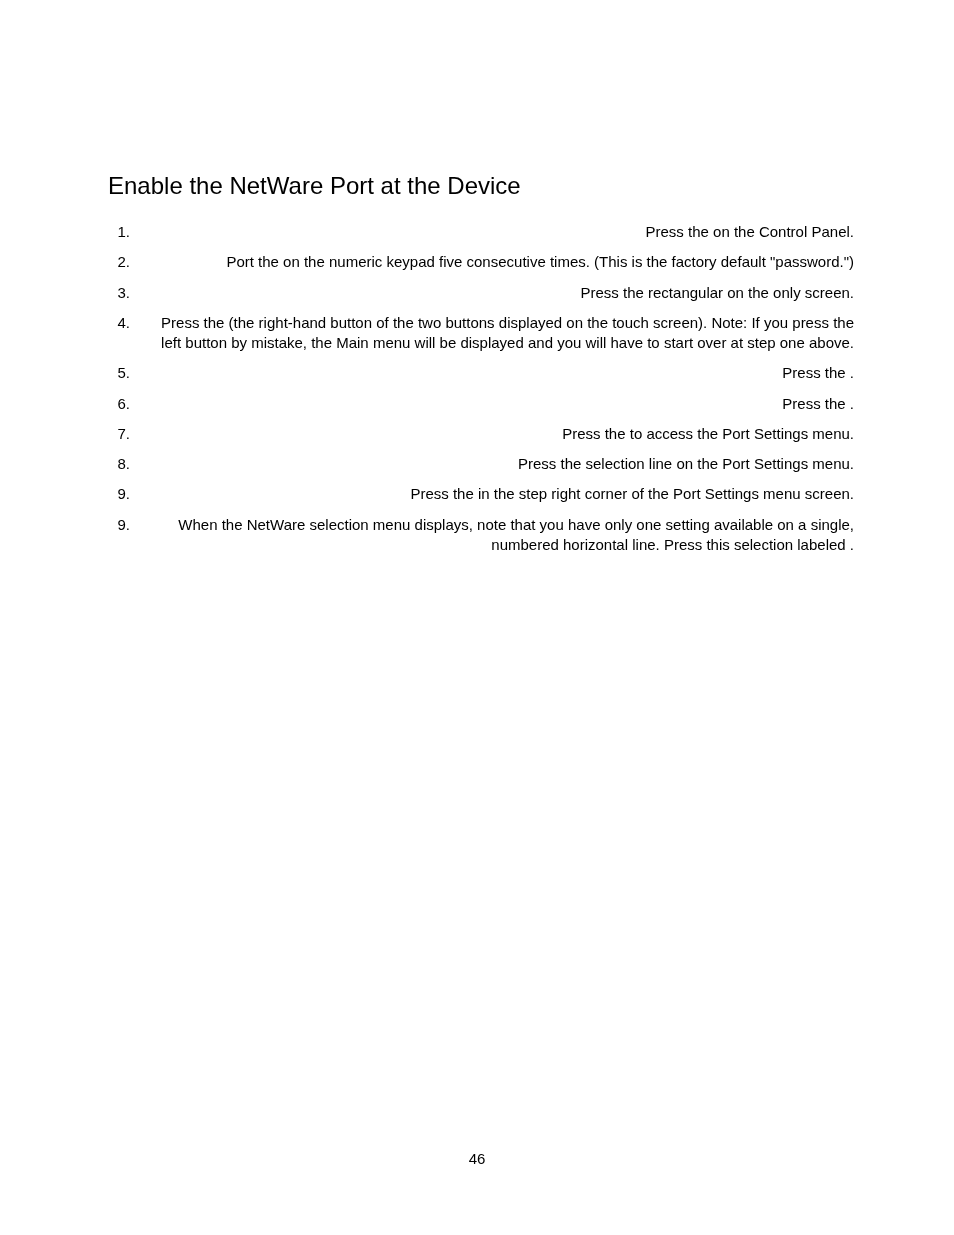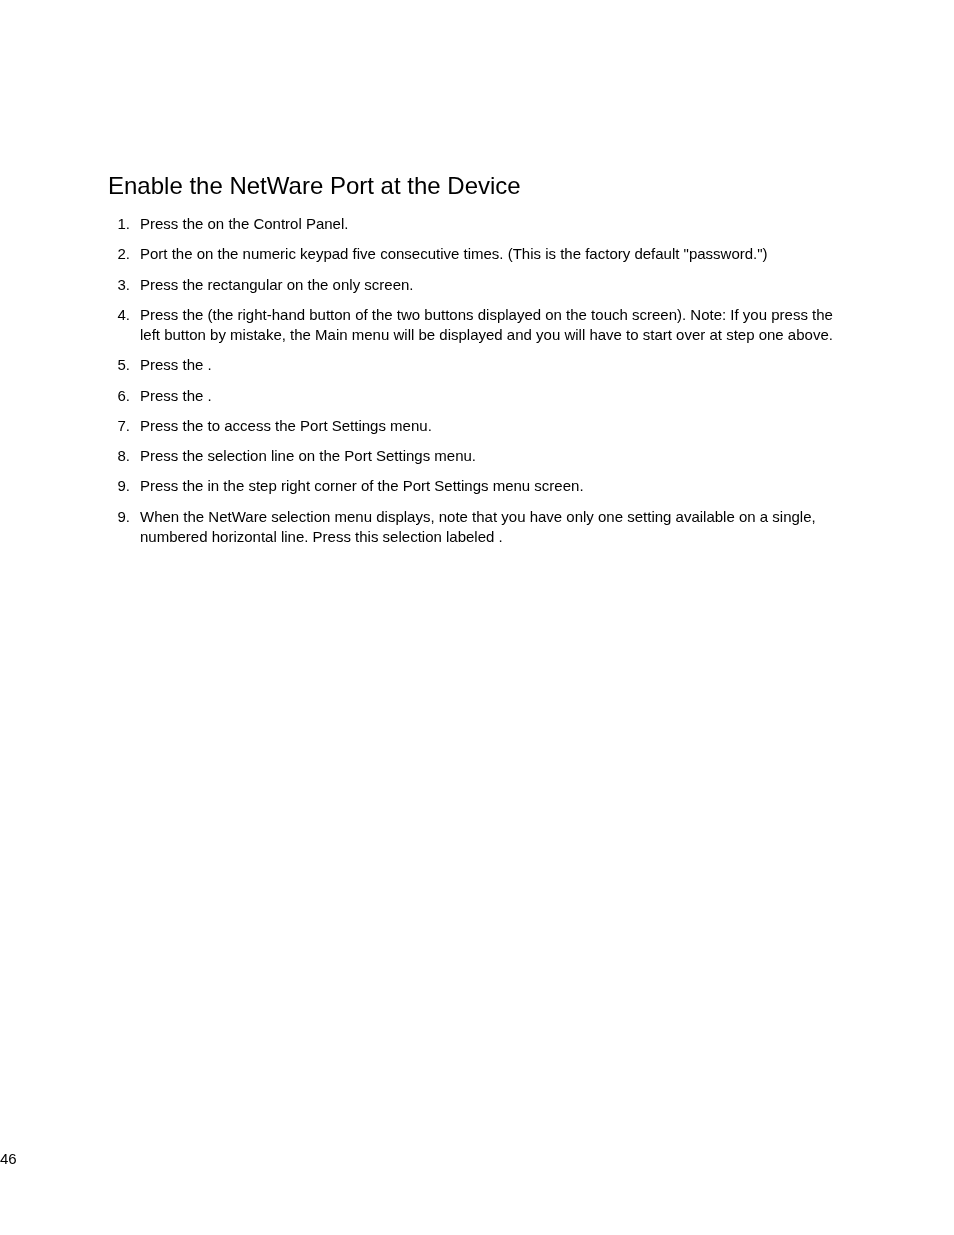--- a/index.html
+++ b/index.html
@@ -17,46 +17,48 @@
     }
     .page-content {
       position: absolute;
       top: 172px;
       left: 108px;
       right: 100px;
     }
     .title {
       font-size: 24px;
       font-weight: normal;
-      margin-bottom: 14px;
+      margin-bottom: 22px;
       color: #000000;
     }
     .list {
       list-style: none;
       padding-left: 0;
     }
     .list-item {
       display: flex;
       margin-bottom: 10px;
       font-size: 15px;
       line-height: 1.35;
     }
     .list-number {
       min-width: 32px;
       text-align: right;
       padding-right: 10px;
     }
     .list-text {
       flex: 1;
+      text-align: right;
     }
     .page-number {
       position: absolute;
       bottom: 68px;
       left: 0;
       right: 0;
+      text-align: center;
       font-size: 15px;
     }
   </style>
 </head>
 <body>
 
 <div class="page-content">
   <h1 class="title">Enable the NetWare Port at the Device</h1>
   <ol class="list">
     <li class="list-item">

